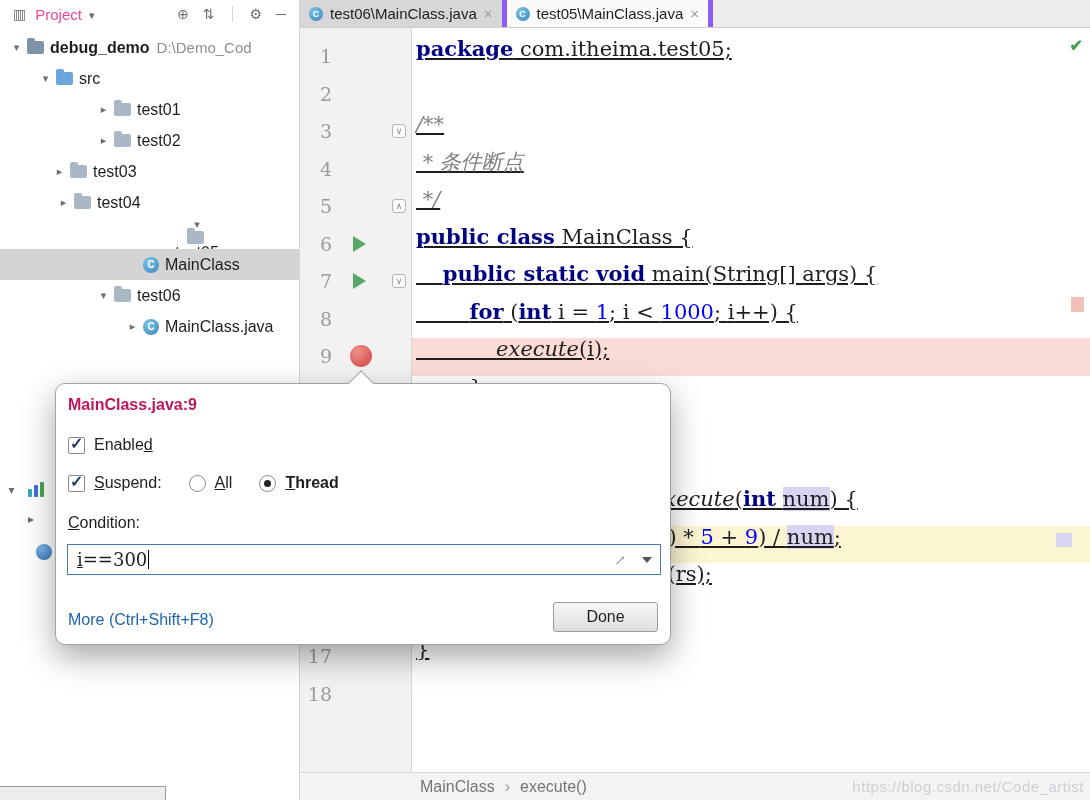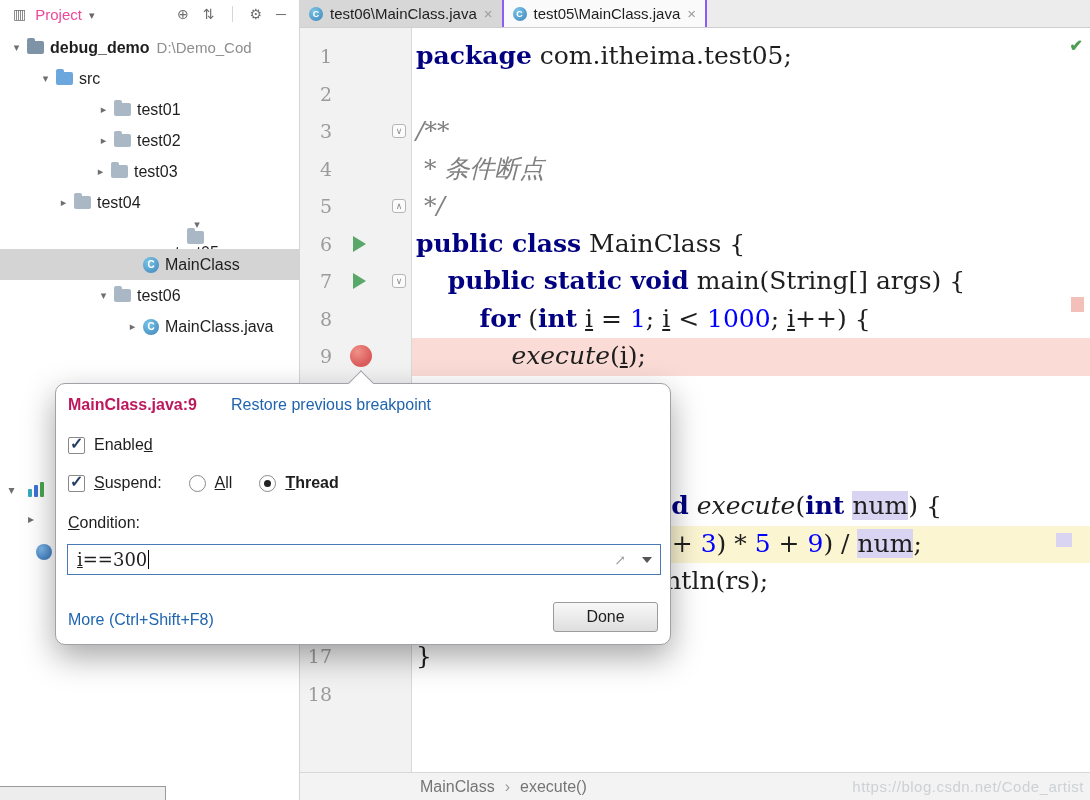--- a/index.html
+++ b/index.html
@@ -56,34 +56,34 @@
   .misc-b::before { content:"▸"; }
   .misc-c { position:absolute; left:36px; top:544px; width:16px; height:16px; border-radius:50%;
             background:radial-gradient(circle at 35% 30%, #7fb7ea, #2f6fb4); }
   .bl-box { position:absolute; left:0; bottom:0; width:166px; height:14px;
             background:#ededed; border:1px solid #9a9a9a; border-bottom:none; border-left:none; }
 
   
   .editor-area { position:absolute; left:300px; top:0; width:790px; height:800px; background:#fff; }
   .tabbar { height:28px; background:#ececec; border-bottom:1px solid #cfcfcf; display:flex; }
   .tab { display:flex; align-items:center; gap:7px; padding:0 9px; font-size:15px;
-         border-right:2px solid #8b5cf6; background:#d7d7d7; cursor:pointer; }
+         border-right:5px solid #8b5cf6; background:#d7d7d7; cursor:pointer; }
   .tab.active { background:#fafafa; }
   .tab .ticon.class { width:14px; height:14px; line-height:14px; font-size:9px; margin:0; }
   .tab .close { color:#9b9b9b; font-size:15px; line-height:1; }
   .tab .close::before { content:"×"; }
 
   .code-area { position:absolute; left:0; right:0; top:28px; bottom:28px; overflow:hidden; }
   .gutter-bg { position:absolute; left:0; top:0; bottom:0; width:112px;
                background:#f2f2f2; border-right:1px solid #d8d8d8; }
   .code-lines { position:absolute; left:0; right:0; top:10px; }
   .crow { height:37.5px; display:flex; position:relative; }
   .crow .gut { width:112px; flex:none; position:relative; }
-  .crow .cl { flex:1; font-family:"DejaVu Serif","Liberation Serif",serif; font-size:25px;
-              line-height:35px; white-space:pre; padding-left:4px; }
+  .crow .cl { flex:1; font-family:"DejaVu Serif","Liberation Serif",serif; font-size:21px;
+              line-height:22px; white-space:pre; padding-left:4px;text-decoration:underline; }
   .crow.bp .cl { background:var(--line-pink); }
   .crow.cur .cl { background:var(--line-yellow); }
   .ln { position:absolute; right:80px; top:0; line-height:37.5px; font-size:19px; color:#9b9b9b;
         font-family:"DejaVu Serif","Liberation Serif",serif; }
   .mk.run { position:absolute; left:53px; top:10px; width:0; height:0;
             border-left:13px solid var(--run-green);
             border-top:8px solid transparent; border-bottom:8px solid transparent; cursor:pointer; }
   .mk.breakpoint { position:absolute; left:50px; top:7px; width:22px; height:22px; border-radius:50%;
             background:radial-gradient(circle at 35% 30%, #ef9287, var(--breakpoint-red) 65%); cursor:pointer; }
   .mk.fold-top, .mk.fold-bottom { position:absolute; left:92px; top:11px; width:14px; height:14px;
@@ -184,21 +184,21 @@
         <div class="tree-row" style="padding-left: 95px;">
           <span class="chev right"></span>
           <span class="ticon package"></span>
           <span class="tlabel">test01</span>
         </div>
         <div class="tree-row" style="padding-left: 95px;">
           <span class="chev right"></span>
           <span class="ticon package"></span>
           <span class="tlabel">test02</span>
         </div>
-        <div class="tree-row" style="padding-left: 92px;">
+        <div class="tree-row" style="padding-left: 51px;">
           <span class="chev right"></span>
           <span class="ticon package"></span>
           <span class="tlabel">test03</span>
         </div>
         <div class="tree-row" style="padding-left: 55px;">
           <span class="chev right"></span>
           <span class="ticon package"></span>
           <span class="tlabel">test04</span>
         </div>
         <div class="tree-row" style="padding-left: 95px; flex-direction: column;">
@@ -378,21 +378,20 @@
       <span class="crumb-sep"></span>
       <span class="crumb">execute()</span>
     </div>
     <div class="watermark">https://blog.csdn.net/Code_artist</div>
   </div>
 
   <div class="popup">
     <div class="beak"></div>
     <div class="p-header">
       <span class="p-title">MainClass.java:9</span>
-      <span class="link">Restore previous breakpoint</span>
     </div>
 
     <div class="p-row p-enabled">
       <span class="checkbox checked" id="cb-enabled"></span>
       <span><span>Enable</span><u>d</u><span></span></span>
     </div>
 
     <div class="p-row p-suspend">
       <span class="checkbox checked" id="cb-suspend"></span>
       <span><span></span><u>S</u><span>uspend:</span></span>

